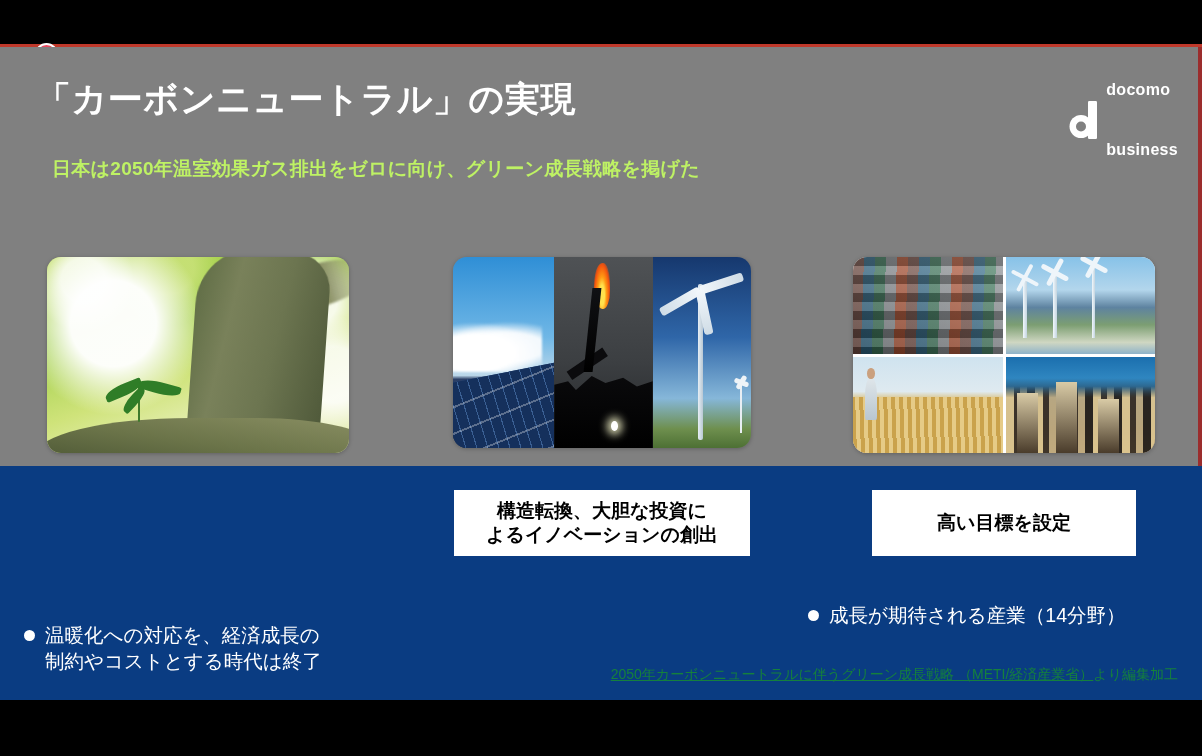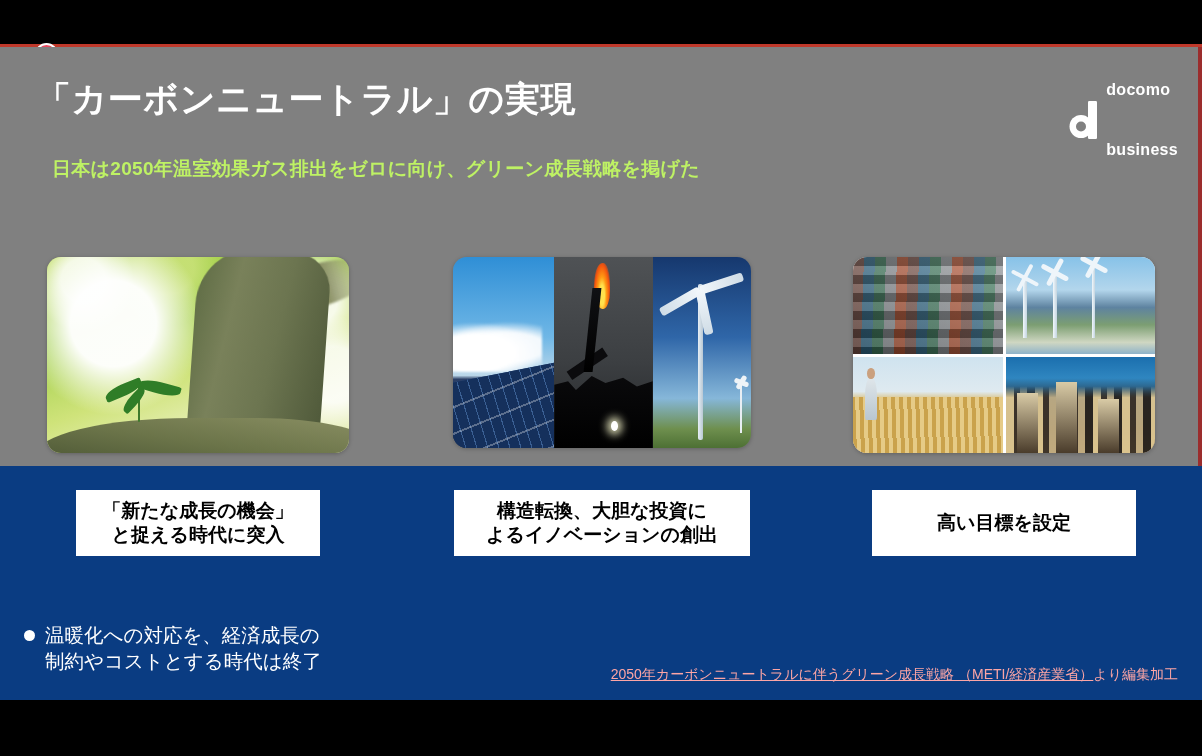--- a/index.html
+++ b/index.html
@@ -165,21 +165,21 @@
   .bullet { position:absolute; display:flex; align-items:flex-start; gap:10px;
             color:#ffffff; font-size:19.5px; line-height:1.35; }
   .dot { flex:0 0 auto; width:11px; height:11px; border-radius:50%; background:#ffffff;
          margin-top:8px; }
   #bul1 { left:24px; top:586px; width:390px;margin-top:36px; }
   #bul2 { left:428px; top:586px; width:400px; }
   #bul3 { left:808px; top:602px; width:380px; }
   .bullet-text { white-space:pre-line; }
 
   
-  .footer-note { position:absolute; right:24px; top:666px; font-size:14px; color:#fca5a5;
+  .footer-note { position:absolute; right:24px; top:666px; font-size:14px; color:#15803d;
                  white-space:nowrap; }
   .footer-note .lnk { text-decoration:underline; }
 </style>
 </head>
 <body>
 
 <div class="slide">
 
   <div class="top-bar"></div>
   <div class="red-rule"></div>
@@ -259,35 +259,35 @@
         </div>
         <div class="p3-city">
           <div class="tall a"></div>
           <div class="tall b"></div>
           <div class="tall c"></div>
         </div>
       </div>
     </div>
   </div>
 
-  <div class="label-box" id="lbl1">
-    <span style="white-space:pre-line">「新たな成長の機会」
-と捉える時代に突入</span>
-  </div>
   <div class="label-box" id="lbl2">
     <span style="white-space:pre-line">構造転換、大胆な投資に
 よるイノベーションの創出</span>
   </div>
   <div class="label-box" id="lbl3">
     <span style="white-space:pre-line">高い目標を設定</span>
   </div>
 
   <div class="bullet" id="bul1">
     <span class="dot"></span>
     <span class="bullet-text">温暖化への対応を、経済成長の
 制約やコストとする時代は終了</span>
   </div>
+  <div class="bullet" id="bul3">
+    <span class="dot"></span>
+    <span class="bullet-text">成長が期待される産業（14分野）</span>
+  </div>
 
   <div class="footer-note">
     <span class="lnk">2050年カーボンニュートラルに伴うグリーン成長戦略 （METI/経済産業省）</span><span>より編集加工</span>
   </div>
 
 </div>
 
 </body></html>

